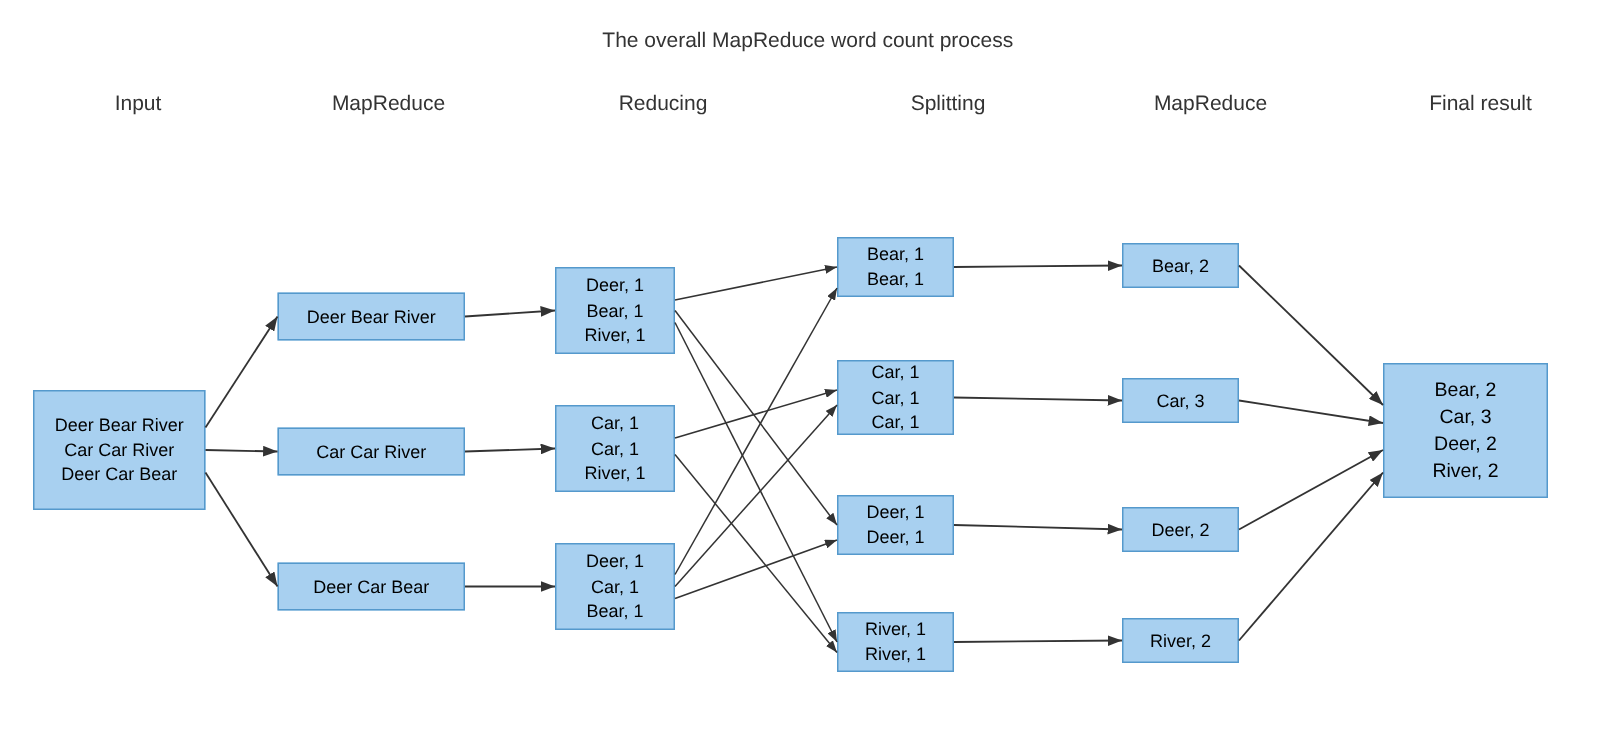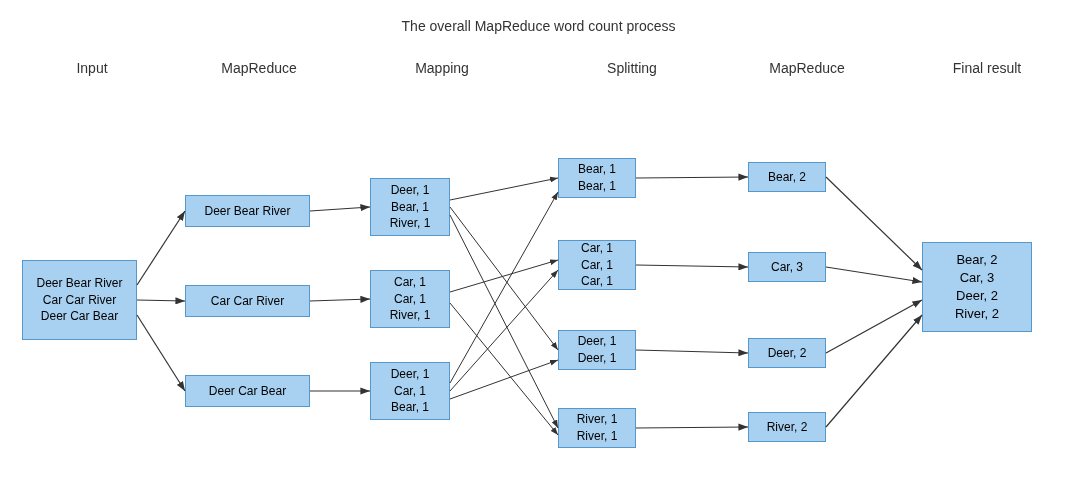--- a/index.html
+++ b/index.html
@@ -57,21 +57,21 @@
   </style>
 </head>
 <body>
 
 <div class="diagram-container">
 
   <div class="title">The overall MapReduce word count process</div>
 
   <div class="col-header" style="left:80px;">Input</div>
   <div class="col-header" style="left:247px;">MapReduce</div>
-  <div class="col-header" style="left:430px;">Mapping</div>
+  <div class="col-header" style="left:430px;">Reducing</div>
   <div class="col-header" style="left:620px;">Splitting</div>
   <div class="col-header" style="left:795px;">MapReduce</div>
   <div class="col-header" style="left:975px;">Final result</div>
 
   <div class="box" style="left:22px; top:260px; width:115px; height:80px; white-space:pre-line;">Deer Bear River
 Car Car River
 Deer Car Bear</div>
 
   <div class="box" style="left:185px; top:195px; width:125px; height:32px;">Deer Bear River</div>
   <div class="box" style="left:185px; top:285px; width:125px; height:32px;">Car Car River</div>

